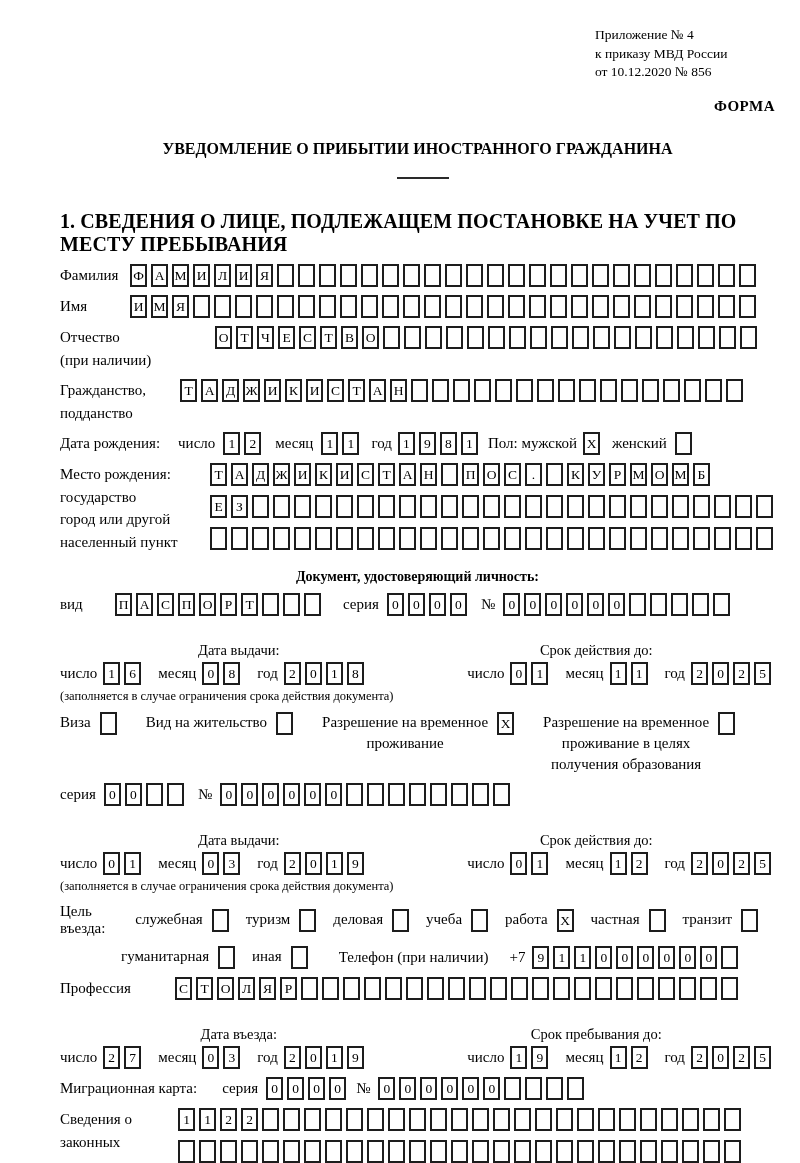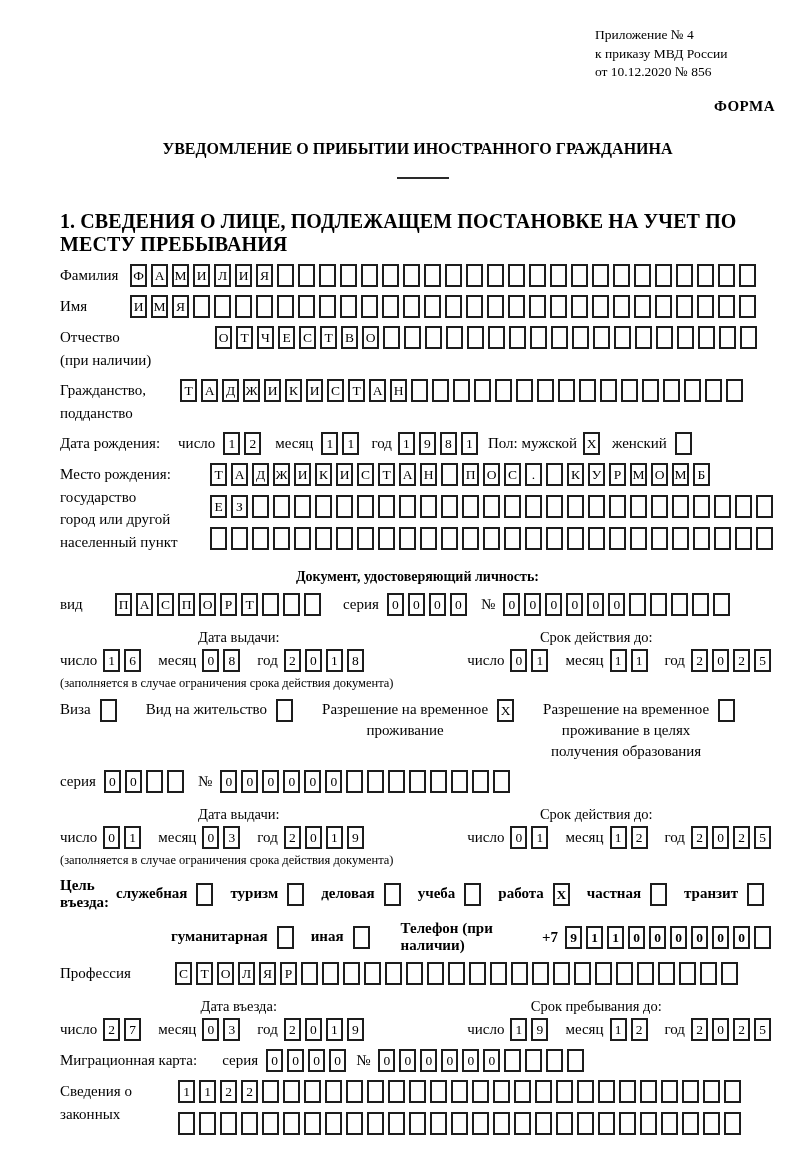--- a/index.html
+++ b/index.html
@@ -34,35 +34,35 @@
   .w55{width:55px;} .w115{width:115px;} .w118{width:118px;}
   .ml6{margin-left:6px;} .ml8{margin-left:8px;} .ml10{margin-left:10px;}
   .ml14{margin-left:14px;} .ml18{margin-left:18px;} .ml25{margin-left:25px;}
   .mr6{margin-right:6px;} .mr8{margin-right:8px;}
 
   .stackrows .cells{margin-bottom:9px;}
   .multiline{line-height:1.5;}
 
   .doc-heading{text-align:center;font-weight:bold;font-size:14px;margin-top:10px;}
 
-  .two-col{display:flex;margin-top:13px;font-size:14.5px;}
+  .two-col{display:flex;margin-top:26px;font-size:14.5px;}
   .two-col > div{width:50%;text-align:center;}
   .dates-row{display:flex;justify-content:space-between;margin-top:3px;}
   .dgroup{display:flex;align-items:center;}
   .dgroup .lbl{margin-right:6px;}
   .dgroup .g{margin-left:13px;}
   .note-right{text-align:left;font-size:12.5px;margin-top:4px;}
 
   .intro{font-size:15px;margin-top:10px;line-height:1.55;}
   .opts{display:flex;align-items:flex-start;margin-top:8px;}
   .opt{display:flex;align-items:flex-start;}
   .opt .olbl{font-size:15px;margin-right:9px;line-height:1.4;}
   .opt .center{text-align:center;}
 
-  .purpose-line{display:flex;align-items:center;margin-top:9px;flex-wrap:nowrap;font-weight:bold;}
+  .purpose-line{display:flex;align-items:center;margin-top:9px;flex-wrap:nowrap;}
   .purpose-line .plbl{font-size:15px;margin-right:7px;}
   .purpose-line .pbox{margin-right:13px;}
 </style>
 </head>
 <body>
 
 <div class="page">
 
   <div class="annex">
     <div>Приложение № 4</div>
@@ -579,21 +579,21 @@
         </span>
     </span>
     <span class="opt">
       <span class="olbl">транзит</span>
       <span class="cells pbox">
           <span class="cell"></span>
         </span>
     </span>
   </div>
 
-  <div class="purpose-line" style="margin-left:111px;">
+  <div class="purpose-line" style="margin-left:61px;">
     <span class="opt">
       <span class="olbl">гуманитарная</span>
       <span class="cells pbox">
           <span class="cell"></span>
         </span>
     </span>
     <span class="opt">
       <span class="olbl">иная</span>
       <span class="cells pbox">
           <span class="cell"></span>

